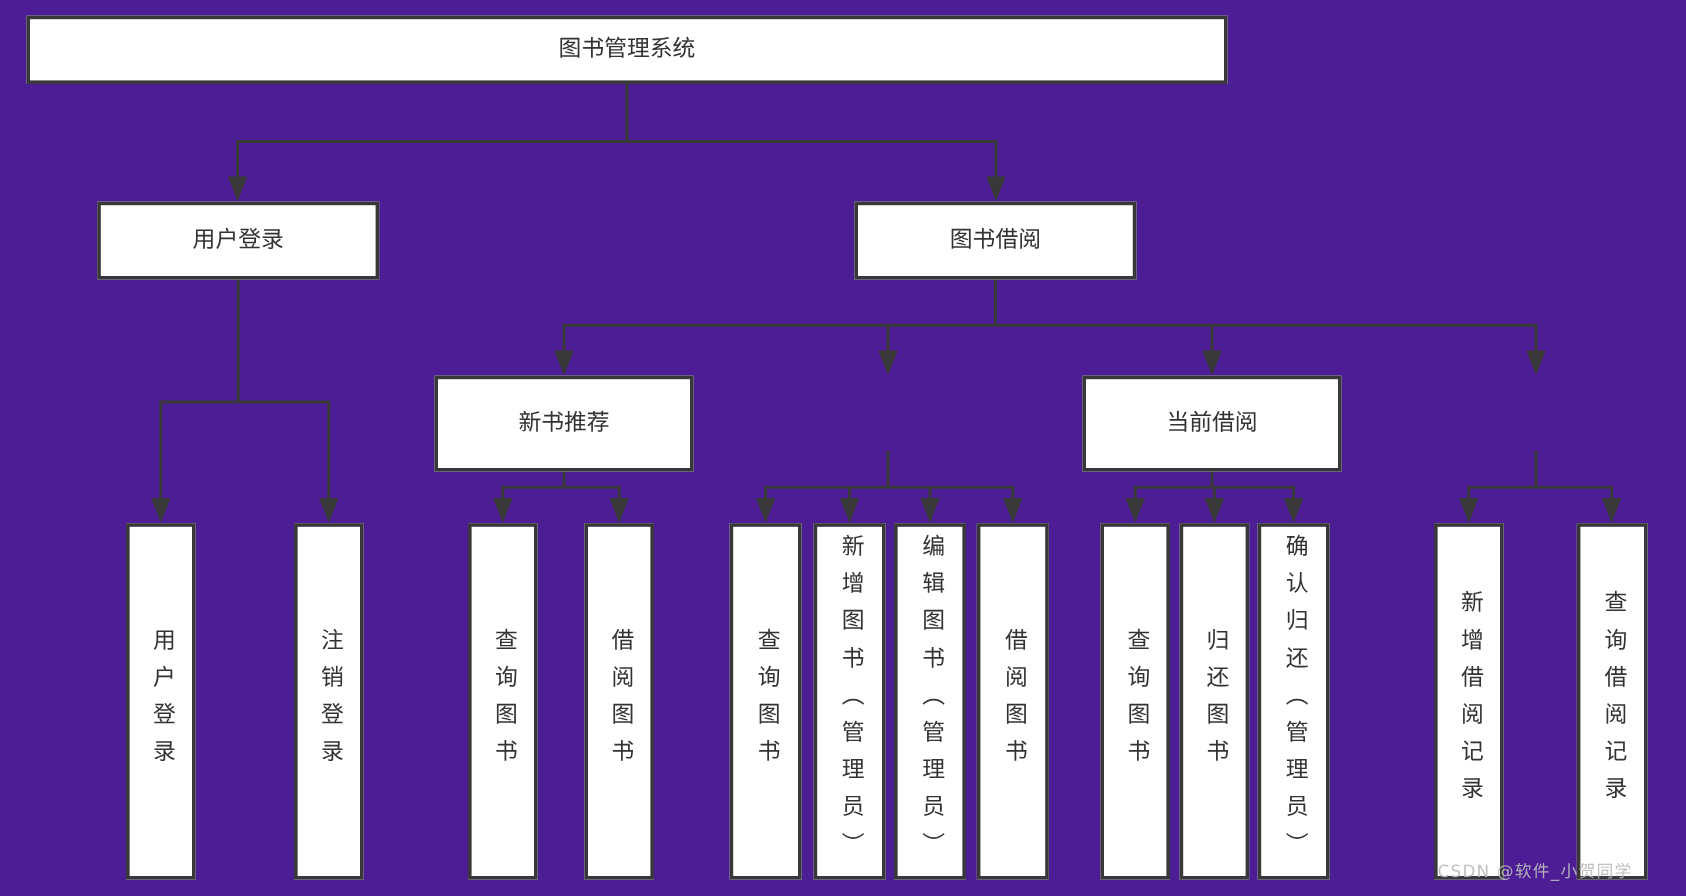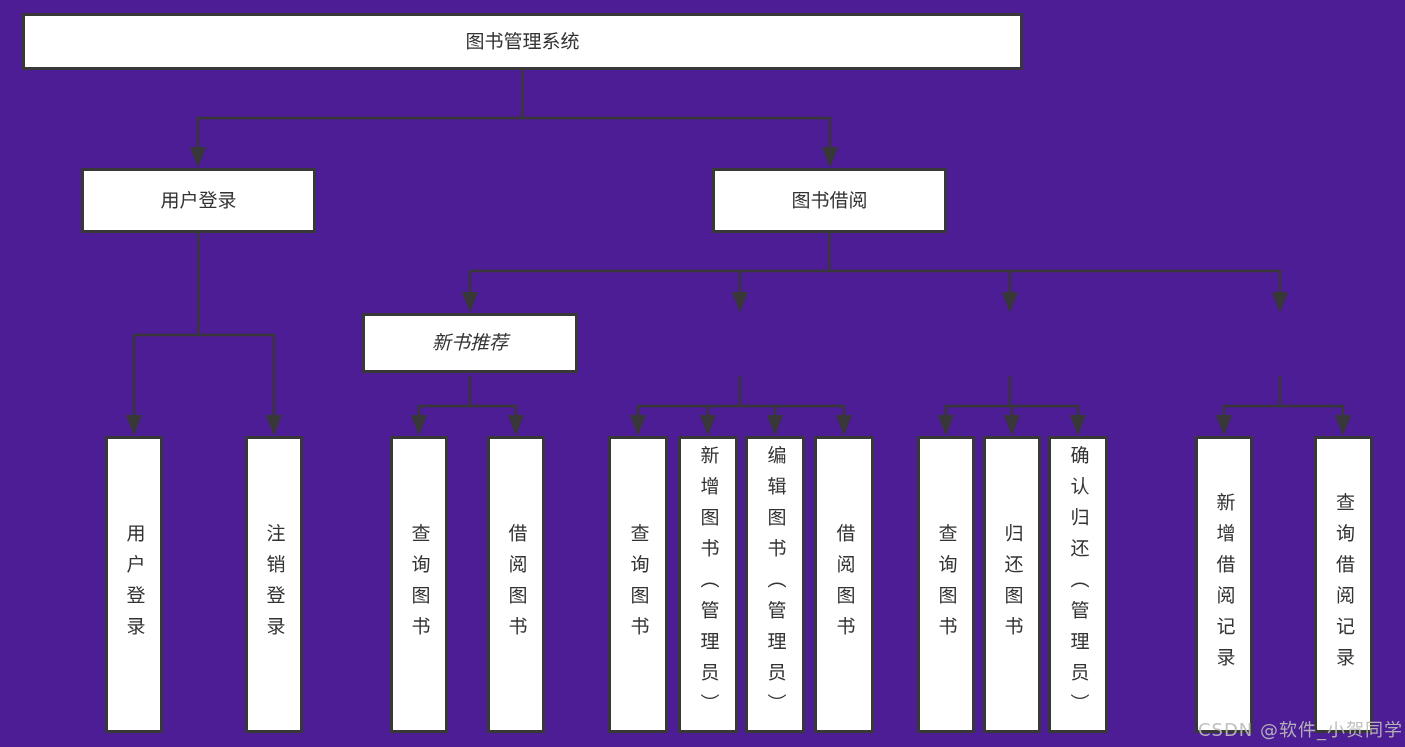--- a/index.html
+++ b/index.html
@@ -25,33 +25,33 @@
     color: #333333;
     display: flex;
     align-items: center;
     justify-content: center;
     font-size: 19px;
     line-height: 1.25;
     white-space: nowrap;
   }
   .root { left: 22px; top: 13px; width: 1001px; height: 57px; }
   .l2   { top: 168px; width: 235px; height: 65px; }
-  .l3   { top: 313px; width: 216px; height: 60px; font-style: italic; }
+  .l3   { top: 313px; width: 216px; height: 80px; }
   .leaf {
     top: 436px; height: 297px;
     writing-mode: vertical-rl;
     text-orientation: mixed;
     letter-spacing: 12px;
     line-height: 1;
     white-space: normal;
   }
   .watermark {
     position: absolute;
     left: 1198px; top: 715px;
-    font-size: 18px;
+    font-size: 14px;
     color: rgba(187, 187, 187, 0.92);
     letter-spacing: 1px;
     z-index: 5;
     white-space: nowrap;
   }
 </style>
 </head>
 <body>
 
 <div class="canvas">
@@ -97,20 +97,21 @@
     <line x1="1224" y1="406" x2="1224" y2="434" stroke="#383838" stroke-width="2.5" marker-end="url(#ah)"></line>
     <line x1="1343" y1="406" x2="1343" y2="434" stroke="#383838" stroke-width="2.5" marker-end="url(#ah)"></line>
   </svg>
 
   <div class="node root">图书管理系统</div>
 
   <div class="node l2" style="left:81px;">用户登录</div>
   <div class="node l2" style="left:712px;">图书借阅</div>
 
   <div class="node l3" style="left:362px;">新书推荐</div>
+  <div class="node l3" style="left:902px;">当前借阅</div>
 
   <div class="node leaf" style="left:105px;width:58px;">用户登录</div>
   <div class="node leaf" style="left:245px;width:58px;">注销登录</div>
 
   <div class="node leaf" style="left:390px;width:58px;">查询图书</div>
   <div class="node leaf" style="left:487px;width:58px;">借阅图书</div>
 
   <div class="node leaf" style="left:608px;width:60px;">查询图书</div>
   <div class="node leaf" style="left:678px;width:60px;">新增图书（管理员）</div>
   <div class="node leaf" style="left:745px;width:60px;">编辑图书（管理员）</div>

